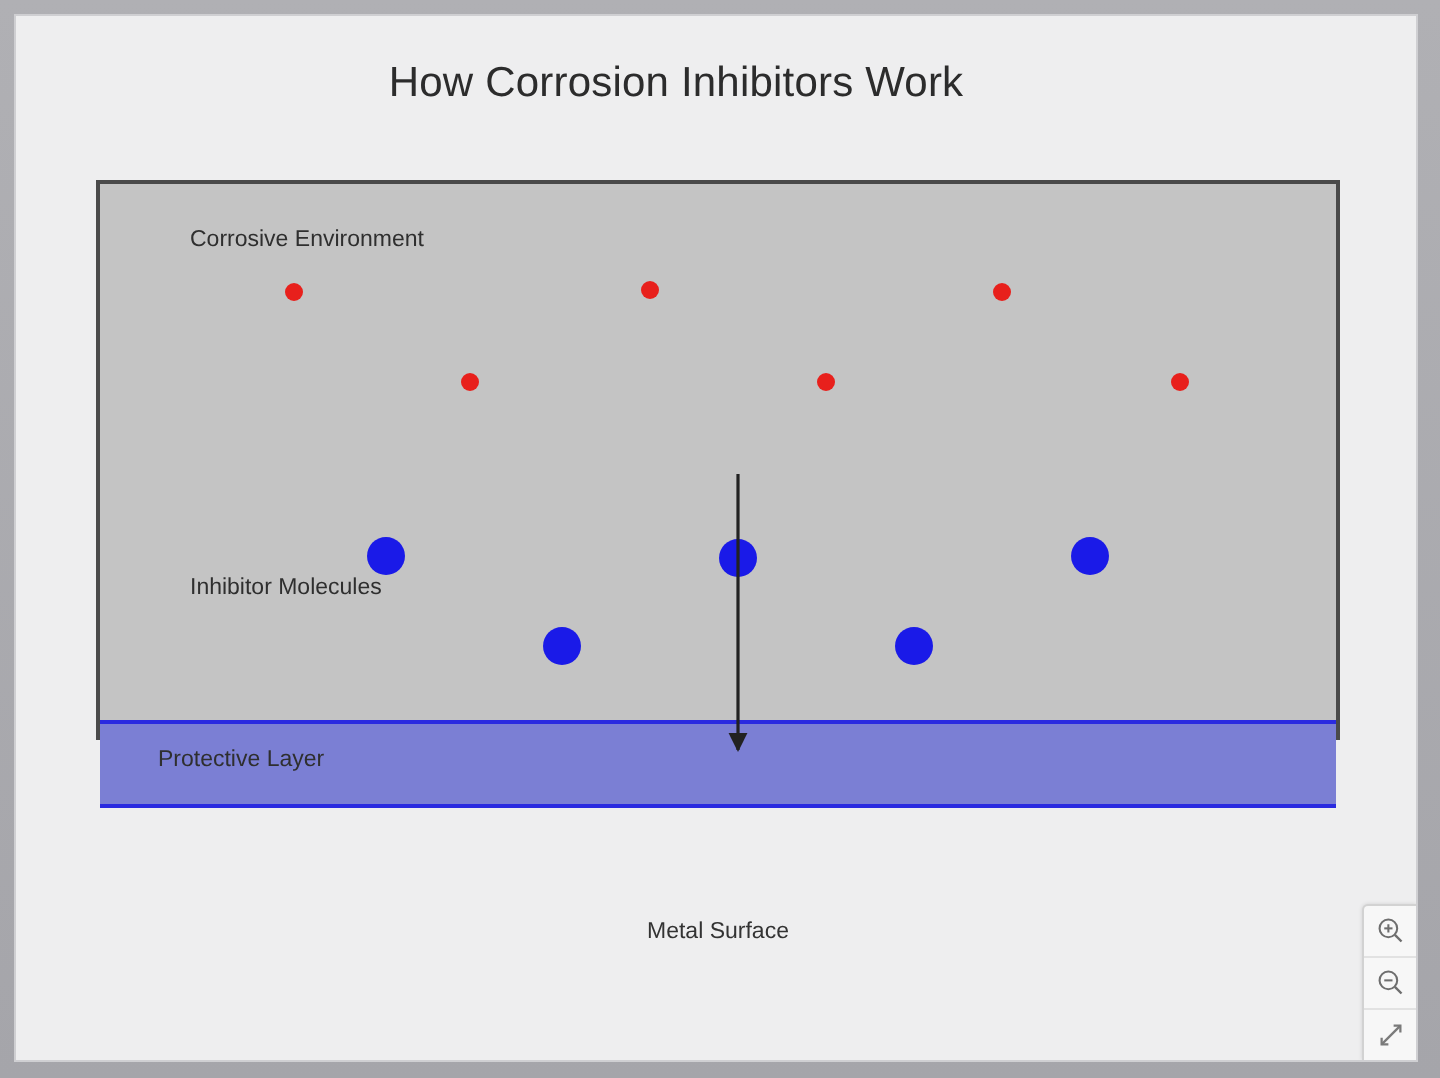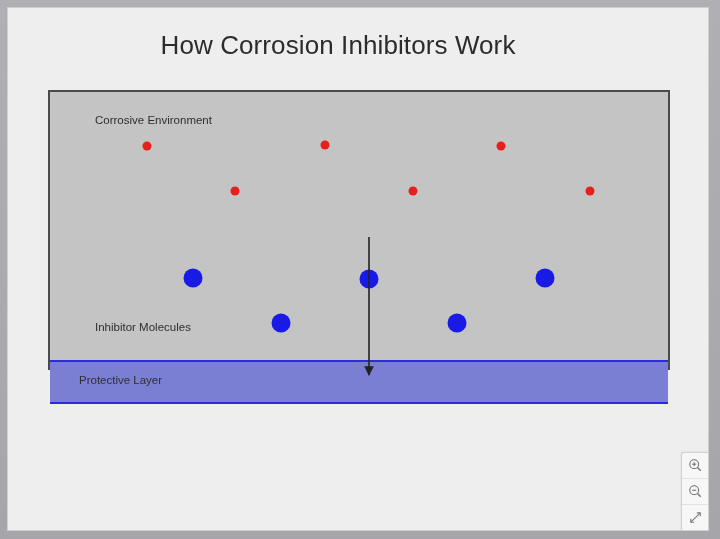--- a/index.html
+++ b/index.html
@@ -31,21 +31,21 @@
     box-sizing: border-box;
     overflow: hidden;
   }
 
   
   #diagram-title {
     position: absolute;
     left: 0; top: 22px;
     width: 660px;
     text-align: center;
-    font-size: 26px;
+    font-size: 21px;
     color: #2c2c2c;
     letter-spacing: .1px;
     white-space: nowrap;
   }
 
   
   #diagram-box {
     position: absolute;
     left: 40px; top: 82px;
     width: 622px; height: 280px;
@@ -54,21 +54,21 @@
     box-sizing: border-box;
   }
 
   .zone-label {
     position: absolute;
     font-size: 11.5px;
     color: #2f2f2f;
     white-space: nowrap;
   }
   #label-corrosive { left: 45px; top: 22px; }
-  #label-inhibitor { left: 45px; top: 196px; margin-top: 33px; }
+  #label-inhibitor { left: 45px; top: 196px; }
   #label-protective { left: 29px; top: 282px; }
 
   
   #protective-layer {
     position: absolute;
     left: 0; top: 268px;
     width: 100%; height: 44px;
     background: #7b7fd4;
     border-top: 2px solid #2a2ae0;
     border-bottom: 2px solid #2a2ae0;
@@ -170,20 +170,21 @@
         <defs>
           <marker id="arrowhead" markerWidth="7" markerHeight="7" refX="5.4" refY="3" orient="auto">
             <path d="M0,0 L6,3 L0,6 z" fill="#222222"></path>
           </marker>
         </defs>
         <line id="arrow-line" stroke="#222222" stroke-width="1.6" marker-end="url(#arrowhead)" x1="319" y1="145" x2="319" y2="283"></line>
       </svg>
 
     </div>
 
+    <div id="label-metal-surface">Metal Surface</div>
 
     <div id="zoom-controls">
       <div class="zoom-btn">
         <svg width="15" height="15" viewBox="0 0 16 16">
           <circle cx="6.6" cy="6.6" r="4.7" fill="none" stroke="#6e6e6e" stroke-width="1.1"></circle>
           <line x1="6.6" y1="4.4" x2="6.6" y2="8.8" stroke="#6e6e6e" stroke-width="1.1"></line>
           <line x1="4.4" y1="6.6" x2="8.8" y2="6.6" stroke="#6e6e6e" stroke-width="1.1"></line>
           <line x1="10.1" y1="10.1" x2="13.6" y2="13.6" stroke="#6e6e6e" stroke-width="1.3"></line>
         </svg>
       </div>

